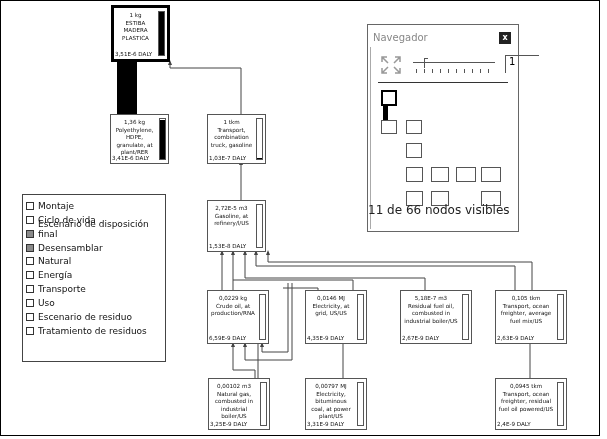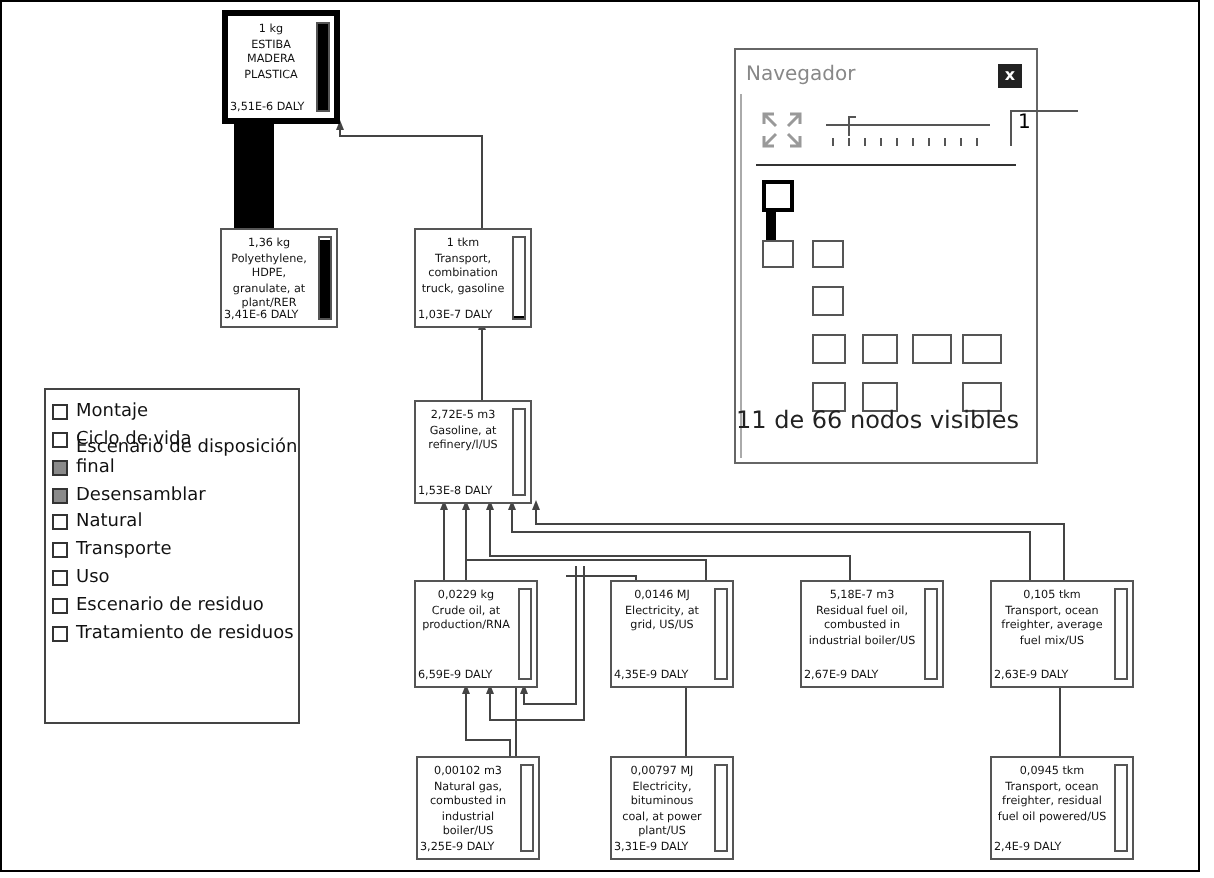--- a/index.html
+++ b/index.html
@@ -5,21 +5,21 @@
   html, body { margin:0; padding:0; background:#fff; }
   body { width:607px; height:439px; position:relative; overflow:hidden; font-family:"DejaVu Sans", sans-serif; }
   .frame { position:absolute; left:0; top:0; width:600px; height:436px; border:1px solid #000; box-sizing:border-box; }
   .node { position:absolute; background:#fff; border:1px solid #555; box-sizing:border-box; font-size:5.6px; line-height:7.5px; color:#111; }
   .node .txt { position:absolute; left:2px; right:12px; top:4px; text-align:center; }
   .node .val { position:absolute; left:1px; bottom:1px; font-size:5.6px; }
   .node .bar { position:absolute; right:2px; top:3px; bottom:3px; width:7px; border:1px solid #555; box-sizing:border-box; background:#fff; }
   .node .bar .fill { position:absolute; left:0; right:0; bottom:0; background:#000; }
   .node.root { border:3px solid #000; }
   svg.links { position:absolute; left:0; top:0; width:607px; height:439px; }
-  .legend { position:absolute; left:22px; top:194px; width:128px; height:168px; border:1px solid #444; box-sizing:border-box; padding:2px 0 0 3px; }
+  .legend { position:absolute; left:22px; top:194px; width:144px; height:168px; border:1px solid #444; box-sizing:border-box; padding:2px 0 0 3px; }
   .legend .item { display:flex; align-items:flex-end; height:13.9px; font-size:9px; color:#111; }
   .legend .cb { width:6px; height:6px; border:1px solid #333; margin-right:4px; margin-bottom:1px; background:#fff; flex:none; }
   .legend .cb.on { background:#8a8a8a; }
   .nav { position:absolute; left:367px; top:24px; width:152px; height:208px; border:1px solid #666; box-sizing:border-box; background:#fff; }
   .nav .title { position:absolute; left:5px; top:7px; font-size:10px; color:#888; }
   .nav .close { position:absolute; right:7px; top:7px; width:12px; height:12px; background:#222; color:#fff; font-size:8px; line-height:12px; text-align:center; font-weight:bold; }
   .nav .inner { position:absolute; left:2px; top:22px; right:2px; bottom:2px; border-left:1px solid #aaa; }
   .nav .fit { position:absolute; left:12px; top:30px; width:22px; height:20px; color:#999; font-size:14px; line-height:10px; }
   .nav .slider-track { position:absolute; left:45px; top:37px; width:82px; height:1px; background:#555; }
   .nav .slider-thumb { position:absolute; left:56px; top:33px; width:3px; height:9px; border-left:1px solid #555; border-top:1px solid #555; }
@@ -199,20 +199,24 @@
       <span class="cb on"></span>
       <span>Escenario de disposición final</span>
     </div>
     <div class="item">
       <span class="cb on"></span>
       <span>Desensamblar</span>
     </div>
     <div class="item">
       <span class="cb"></span>
       <span>Natural</span>
+    </div>
+    <div class="item">
+      <span class="cb"></span>
+      <span>Energía</span>
     </div>
     <div class="item">
       <span class="cb"></span>
       <span>Transporte</span>
     </div>
     <div class="item">
       <span class="cb"></span>
       <span>Uso</span>
     </div>
     <div class="item">

